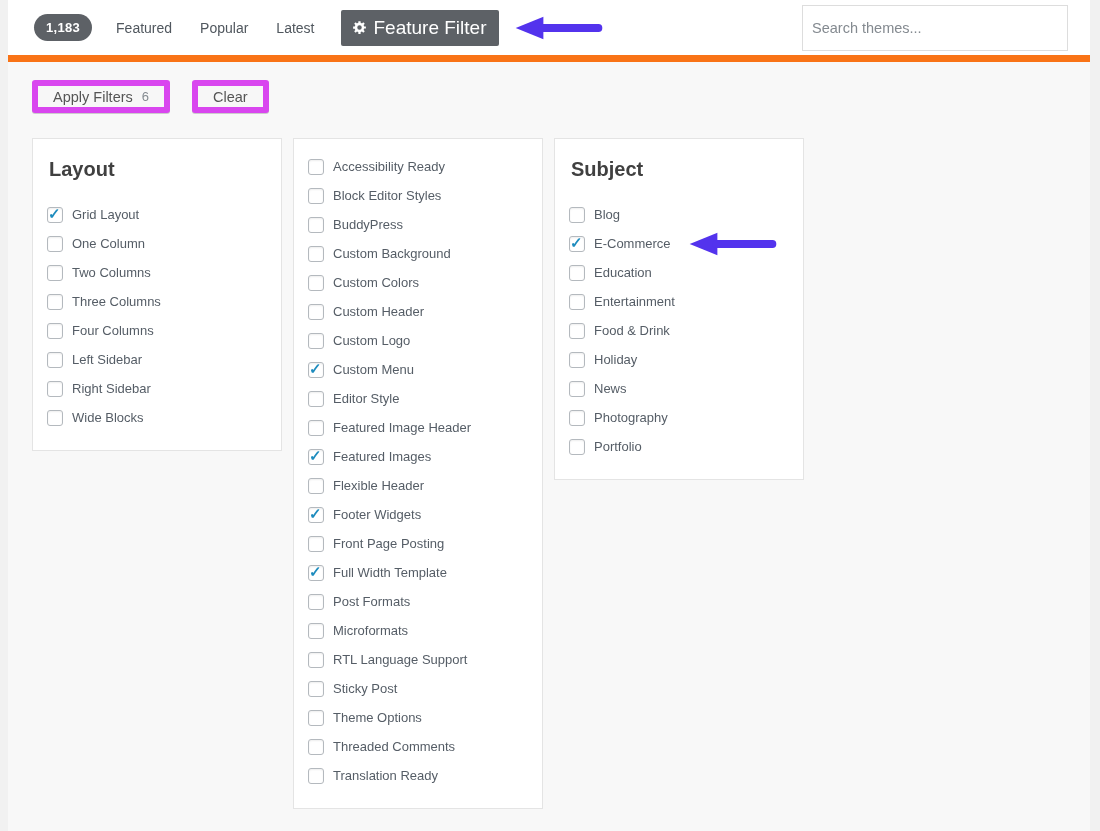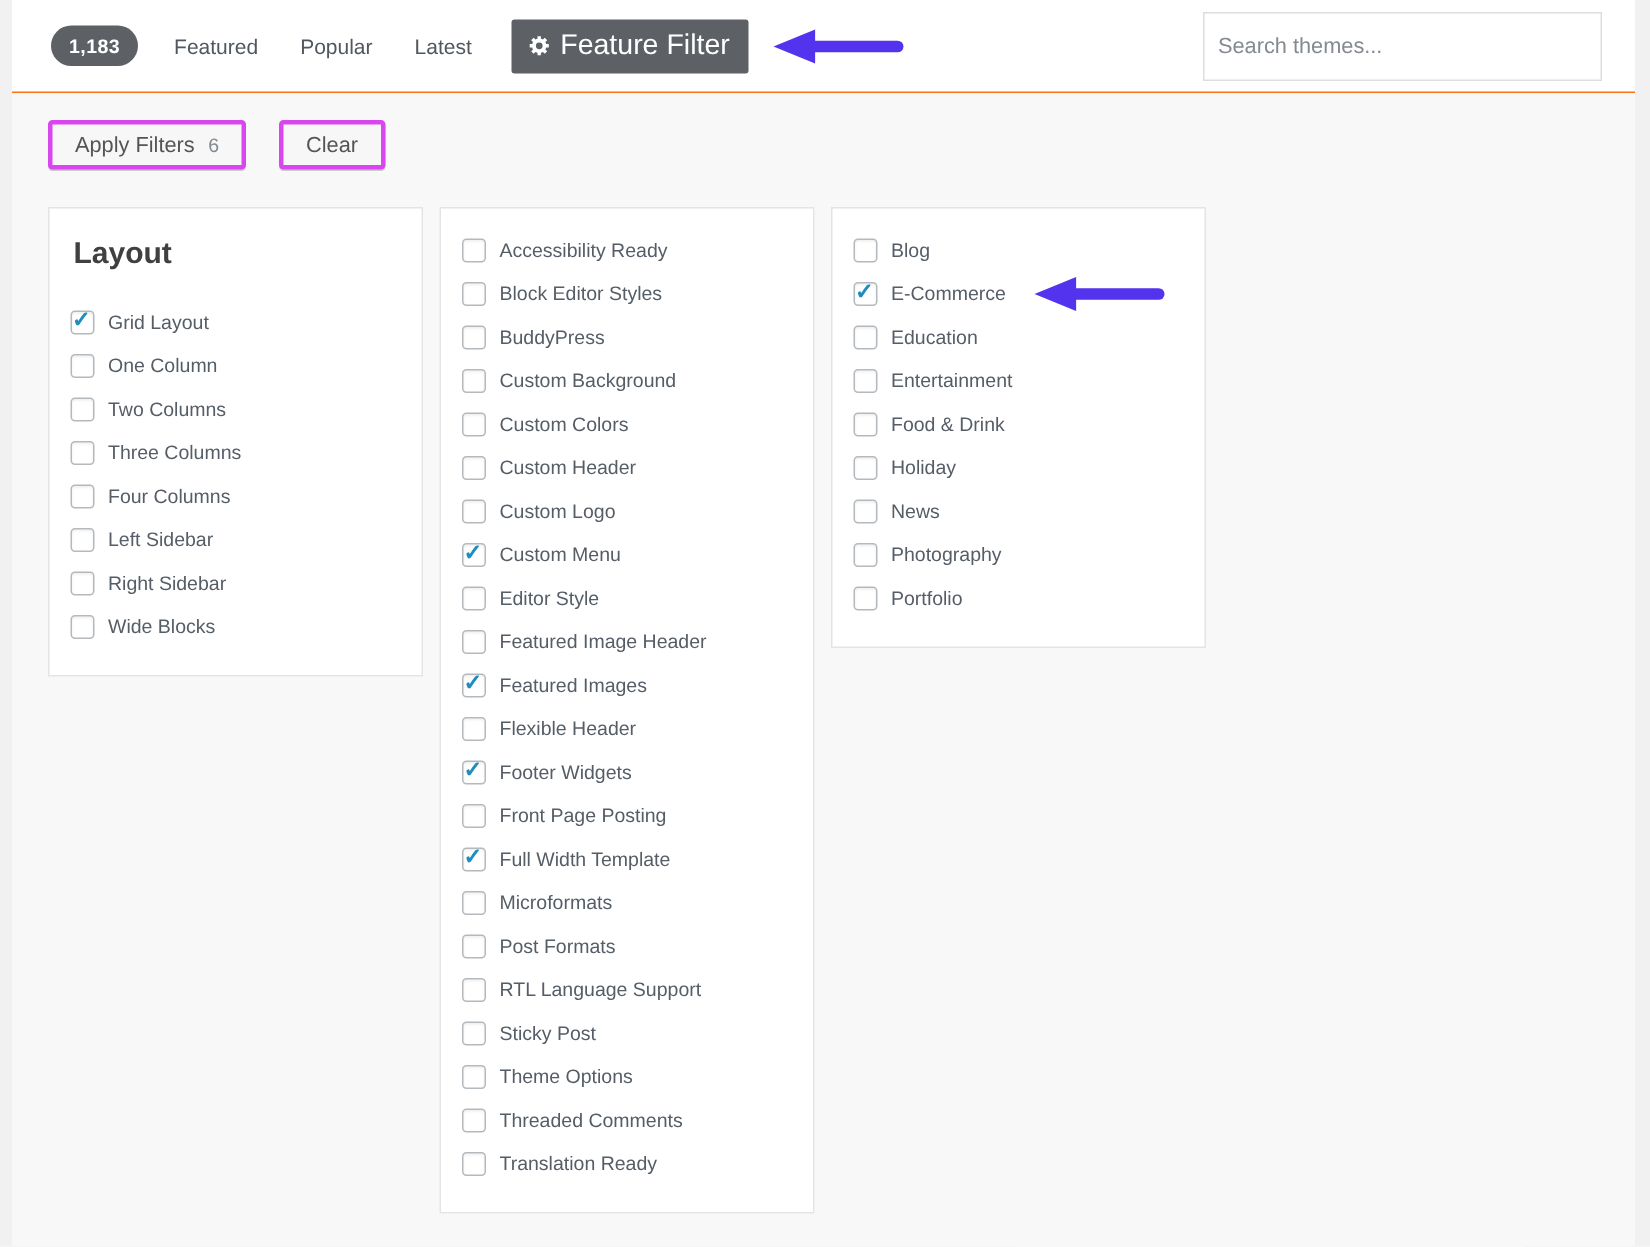--- a/index.html
+++ b/index.html
@@ -17,21 +17,21 @@
   .content {
     position:absolute; left:8px; top:0;
     width:1082px; height:831px;
     display:flex; flex-direction:column;
   }
 
   
   .topbar {
     background:#fff;
     height:62px; flex:0 0 62px;
-    border-bottom:1px solid #f97316;
+    border-bottom:7px solid #f97316;
     display:flex; align-items:center;
     padding:0 22px 0 26px;
   }
   .count-badge {
     background:#5d6166; color:#fff;
     font-size:13px; font-weight:bold;
     padding:6px 12px; border-radius:14px;
     letter-spacing:.3px;
   }
   .topnav { display:flex; align-items:center; margin-left:24px; gap:28px;justify-content:center; }
@@ -63,21 +63,21 @@
 
   
   .drawer {
     background:#f8f8f8;
     flex:1 1 auto;
     padding:18px 0 0 24px;
   }
   .actions-row { display:flex; gap:22px; }
   .wp-btn {
     background:#f7f7f7; color:#555;
-    border:3px solid #d946ef; border-radius:3px;
+    border:6px solid #d946ef; border-radius:3px;
     font-family:inherit; font-size:14.5px;
     padding:6px 15px; height:33px;
     display:flex; align-items:center;
     cursor:pointer;
     box-shadow:0 1px 0 #ccc;
   }
   .apply-count { color:#848a90; font-size:13px; margin-left:9px; }
 
   .filter-groups {
     margin-top:25px;
@@ -299,32 +299,32 @@
   </div>
 
   <div class="filter-item">
     <span class="checkbox checked"></span>
     <span class="checkbox-label">Full Width Template</span>
 
   </div>
 
   <div class="filter-item">
     <span class="checkbox"></span>
+    <span class="checkbox-label">Post Formats</span>
+
+  </div>
+
+  <div class="filter-item">
+    <span class="checkbox"></span>
     <span class="checkbox-label">Microformats</span>
 
   </div>
 
   <div class="filter-item">
     <span class="checkbox"></span>
-    <span class="checkbox-label">Post Formats</span>
-
-  </div>
-
-  <div class="filter-item">
-    <span class="checkbox"></span>
     <span class="checkbox-label">RTL Language Support</span>
 
   </div>
 
   <div class="filter-item">
     <span class="checkbox"></span>
     <span class="checkbox-label">Sticky Post</span>
 
   </div>
 
@@ -342,20 +342,21 @@
 
   <div class="filter-item">
     <span class="checkbox"></span>
     <span class="checkbox-label">Translation Ready</span>
 
   </div>
 </div>
   </div>
 
   <div class="filter-group">
+    <div class="filter-group-title">Subject</div>
     <div>
   <div class="filter-item">
     <span class="checkbox"></span>
     <span class="checkbox-label">Blog</span>
 
   </div>
 
   <div class="filter-item">
     <span class="checkbox checked"></span>
     <span class="checkbox-label">E-Commerce</span>

